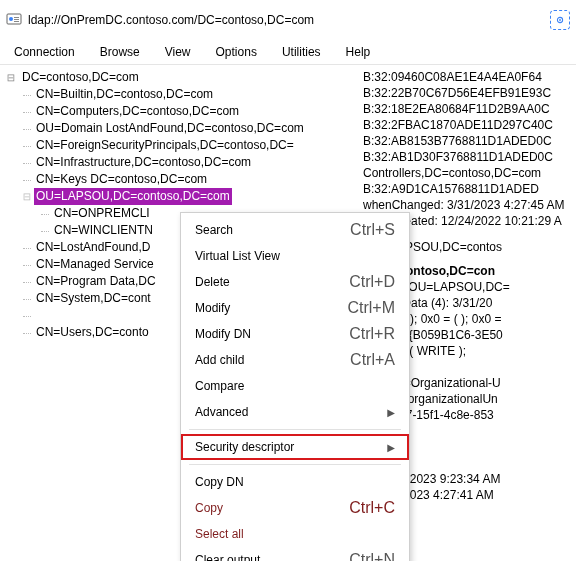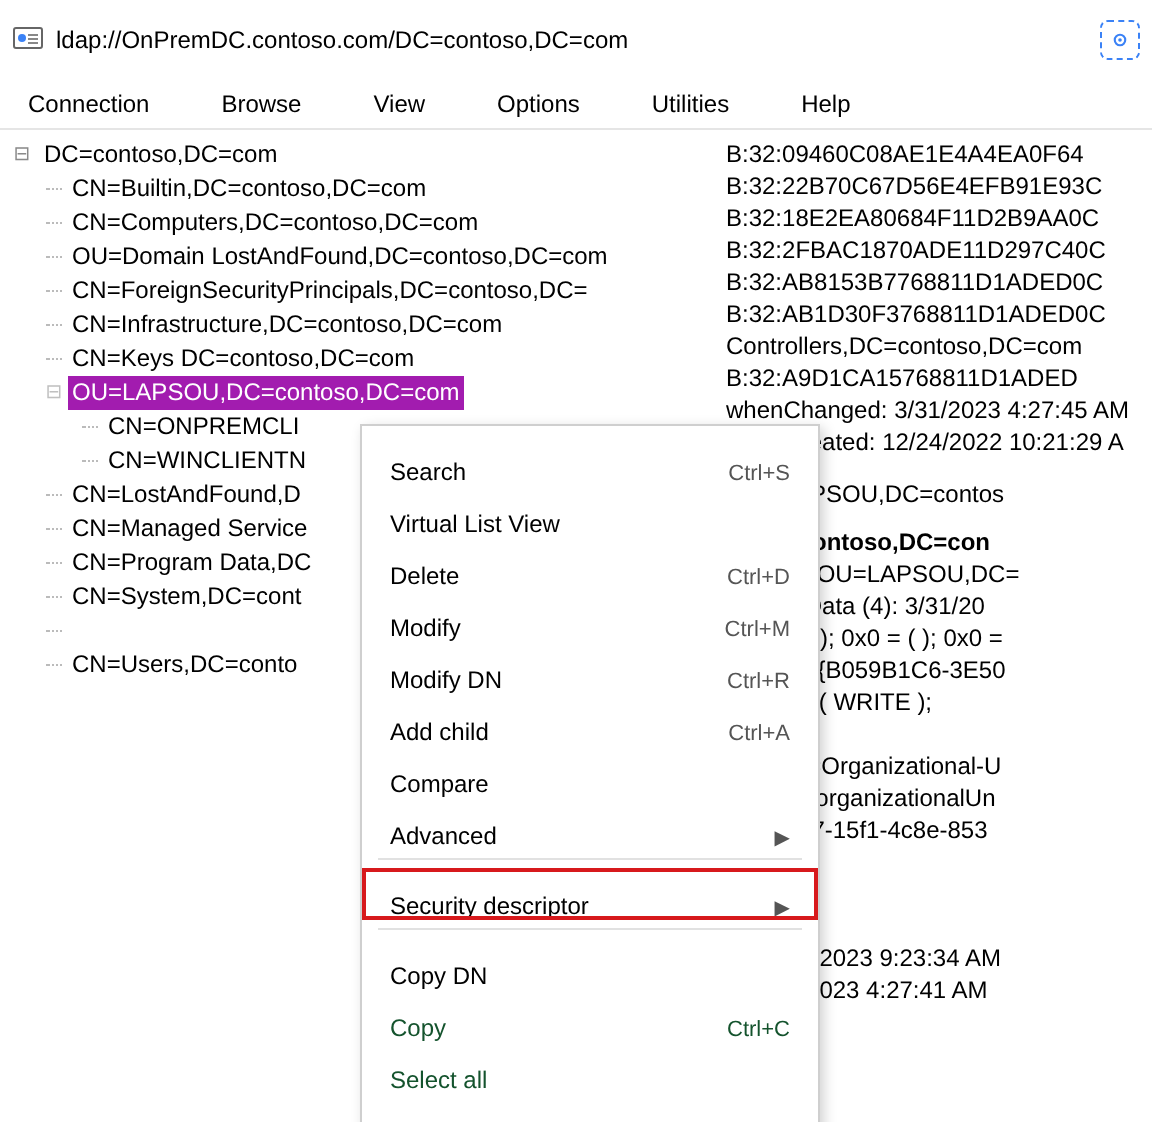--- a/index.html
+++ b/index.html
@@ -1,38 +1,38 @@
 <!DOCTYPE html>
 <html><head>
 <meta charset="utf-8">
 <style>
   *{box-sizing:border-box;margin:0;padding:0;font-family:"Segoe UI",Tahoma,sans-serif;font-size:12px;color:#000}
   body{background:#fff;width:576px;height:561px;overflow:hidden;position:relative}
   .titlebar{display:flex;align-items:center;padding:20px 6px;height:26px;border-bottom:1px solid transparent}
   .title-icon{width:16px;height:16px;margin-right:6px;flex-shrink:0}
   .title-text{flex:1;white-space:nowrap;overflow:hidden}
   .lens{width:20px;height:20px;border:1px dashed #3b82f6;border-radius:4px;display:flex;align-items:center;justify-content:center;color:#3b82f6;font-size:10px}
-  .menubar{display:flex;gap:16px;padding:2px 4px;height:24px;border-bottom:1px solid #e5e5e5}
+  .menubar{display:flex;gap:5px;padding:2px 4px;height:24px;border-bottom:1px solid #e5e5e5}
   .menubar span{padding:2px 10px}
   .workspace{display:flex;height:calc(561px - 50px)}
   .tree{width:355px;padding:4px 4px 4px 2px;overflow:hidden;white-space:nowrap}
   .details{flex:1;padding:4px 2px 4px 8px;overflow:hidden;white-space:nowrap;font-size:11px;line-height:16px}
   .details div{white-space:nowrap}
   .node{display:flex;align-items:center;height:17px;line-height:17px}
   .indent{display:inline-block;width:18px;text-align:center;color:#8a8a8a;font-size:10px}
   .twig{display:inline-block;width:14px;text-align:center;color:#c0c0c0;font-size:10px}
   .twig.dash::before{content:"";display:inline-block;width:8px;border-top:1px dotted #bbb;vertical-align:middle}
   .label{padding:0 2px}
   .sel .label{background:#a21caf;color:#fff}
   
   .ctxmenu{position:absolute;left:180px;top:212px;width:230px;background:#fff;border:1px solid #cfcfcf;box-shadow:2px 2px 6px rgba(0,0,0,.18);padding:4px 0}
-  .mi{display:flex;align-items:flex-end;height:26px;padding:0 14px}
-  .mi .shortcut{margin-left:auto;color:#555;font-size:11px}
+  .mi{display:flex;align-items:center;height:26px;padding:0 14px}
+  .mi .shortcut{margin-left:auto;color:#555;font-size:16px}
   .mi .arrow{margin-left:auto;color:#555;font-size:10px}
-  .mi.disabled span{color:#14532d}
+  .mi.disabled span{color:#7f1d1d}
   .mi.highlight{outline:2px solid #d7191c;outline-offset:-2px}
   .sep{height:1px;background:#e1e1e1;margin:4px 8px}
 </style>
 </head>
 <body>
 
 <div class="titlebar">
   <span class="title-icon">
     <svg viewBox="0 0 16 16" width="16" height="16">
       <rect x="1" y="2" width="14" height="10" rx="1" fill="#fff" stroke="#666"></rect>

